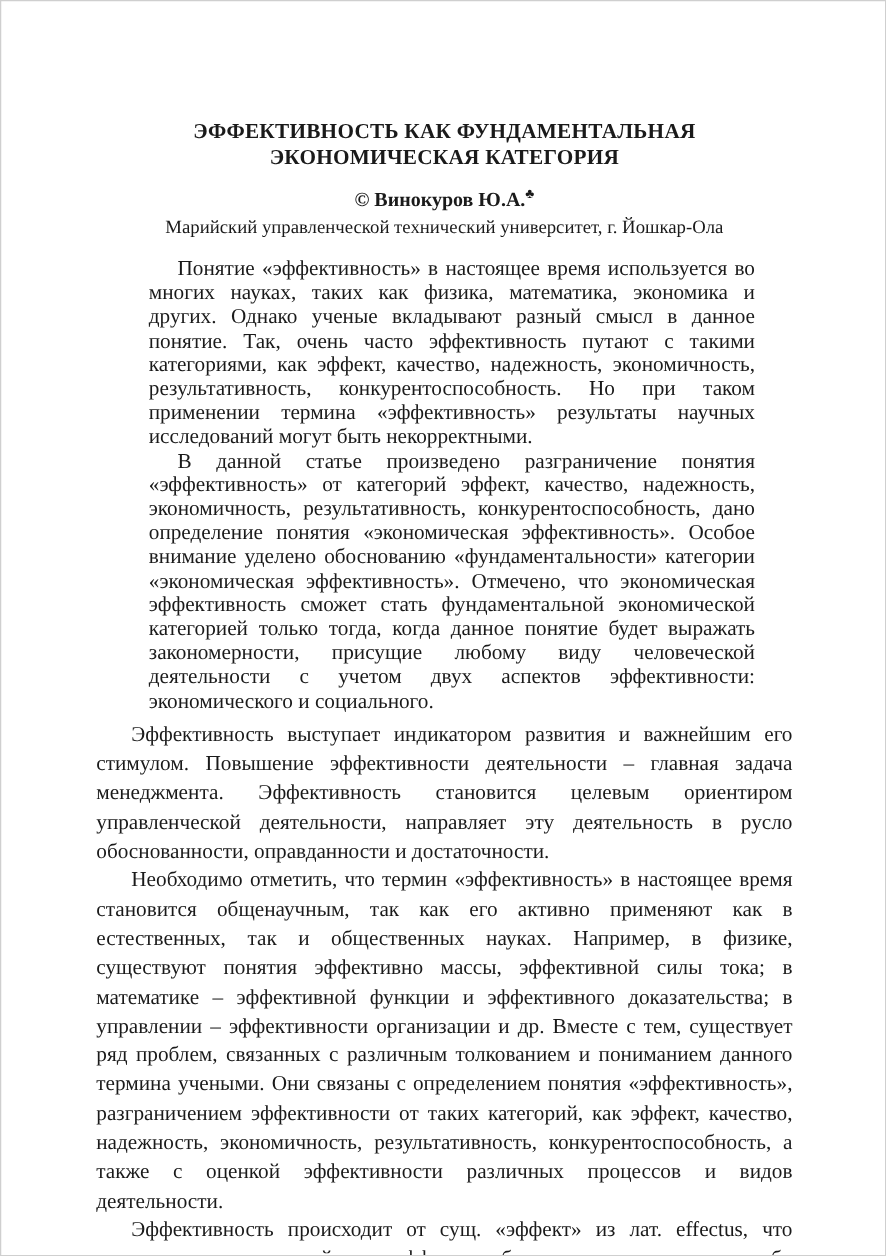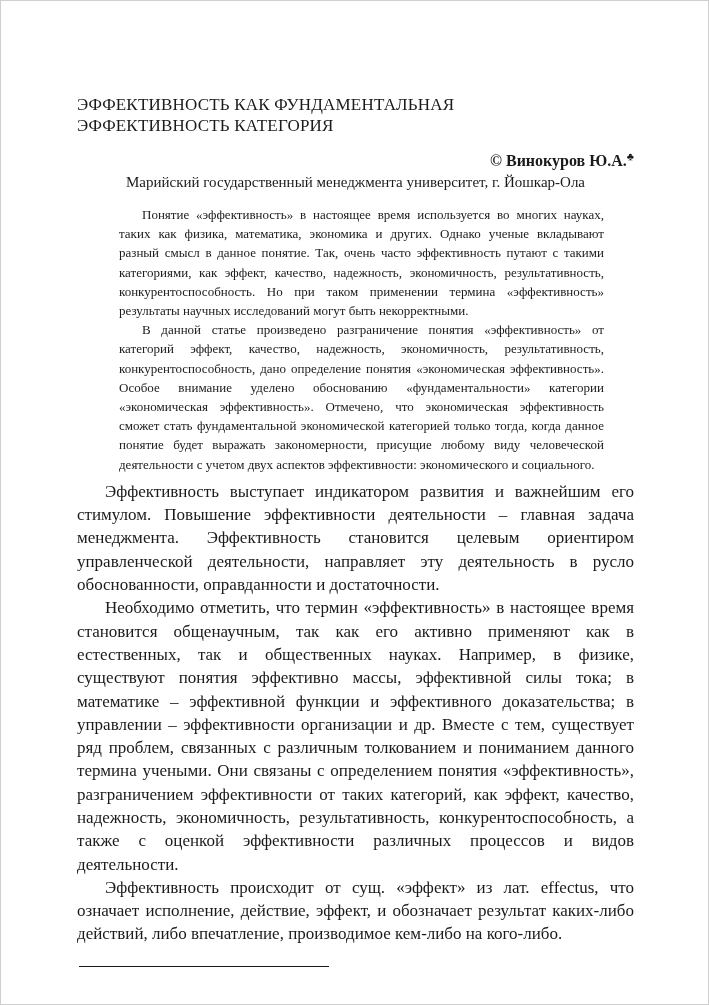--- a/index.html
+++ b/index.html
@@ -14,48 +14,49 @@
     box-sizing: border-box;
     background: #ffffff;
     border: 1px solid #cfcfcf;
     font-family: "Liberation Serif", "DejaVu Serif", serif;
     color: #1a1a1a;
     overflow: hidden;
     padding: 93px 74px 0 76px;
   }
   .title {
     margin: 0 0 15px 0;
+    text-align: center;
     font-size: 17px;
-    font-weight: normal;
+    font-weight: bold;
     line-height: 21px;
     letter-spacing: 0.2px;
   }
   .title .tl { display: block; }
   .author-line {
-    text-align: right;
+    text-align: center;
     font-size: 16px;
     font-weight: bold;
     line-height: 19px;
     margin-bottom: 3px;
   }
   .author-line sup.mark {
     font-size: 11px;
     font-weight: bold;
     vertical-align: super;
     line-height: 0;
   }
   .affiliation {
     text-align: center;
     font-size: 15px;
     line-height: 18px;
     margin-bottom: 14px;
   }
   .abstract {
     margin: 0 30px 6px 42px;
-    font-size: 13px;
+    font-size: 17px;
     line-height: 19.2px;
     text-align: justify;
     hyphens: auto;
     -webkit-hyphens: auto;
   }
   .abstract p {
     margin: 0;
     text-indent: 23px;
   }
   .bodytext {
@@ -86,26 +87,26 @@
     margin-right: 3px;
   }
 </style>
 </head>
 <body>
 
 <div class="page">
 
   <h1 class="title">
     <span class="tl">ЭФФЕКТИВНОСТЬ КАК ФУНДАМЕНТАЛЬНАЯ</span>
-    <span class="tl">ЭФФЕКТИВНОСТЬ КАТЕГОРИЯ</span>
+    <span class="tl">ЭКОНОМИЧЕСКАЯ КАТЕГОРИЯ</span>
   </h1>
 
   <div class="author-line"><span>© Винокуров Ю.А.</span><sup class="mark">♣</sup></div>
 
-  <div class="affiliation">Марийский государственный менеджмента университет, г. Йошкар-Ола</div>
+  <div class="affiliation">Марийский управленческой технический университет, г. Йошкар-Ола</div>
 
   <div class="abstract">
     <p>Понятие «эффективность» в настоящее время используется во многих науках, таких как физика, математика, экономика и других. Однако ученые вкладывают разный смысл в данное понятие. Так, очень часто эффективность путают с такими категориями, как эффект, качество, надежность, экономичность, результативность, конкурентоспособность. Но при таком применении термина «эффективность» результаты научных исследований могут быть некорректными.</p>
     <p>В данной статье произведено разграничение понятия «эффективность» от категорий эффект, качество, надежность, экономичность, результативность, конкурентоспособность, дано определение понятия «экономическая эффективность». Особое внимание уделено обоснованию «фундаментальности» категории «экономическая эффективность». Отмечено, что экономическая эффективность сможет стать фундаментальной экономической категорией только тогда, когда данное понятие будет выражать закономерности, присущие любому виду человеческой деятельности с учетом двух аспектов эффективности: экономического и социального.</p>
   </div>
 
   <div class="bodytext">
     <p>Эффективность выступает индикатором развития и важнейшим его стимулом. Повышение эффективности деятельности – главная задача менеджмента. Эффективность становится целевым ориентиром управленческой деятельности, направляет эту деятельность в русло обоснованности, оправданности и достаточности.</p>
     <p>Необходимо отметить, что термин «эффективность» в настоящее время становится общенаучным, так как его активно применяют как в естественных, так и общественных науках. Например, в физике, существуют понятия эффективно массы, эффективной силы тока; в математике – эффективной функции и эффективного доказательства; в управлении – эффективности организации и др. Вместе с тем, существует ряд проблем, связанных с различным толкованием и пониманием данного термина учеными. Они связаны с определением понятия «эффективность», разграничением эффективности от таких категорий, как эффект, качество, надежность, экономичность, результативность, конкурентоспособность, а также с оценкой эффективности различных процессов и видов деятельности.</p>
     <p>Эффективность происходит от сущ. «эффект» из лат. effectus, что означает исполнение, действие, эффект, и обозначает результат каких-либо действий, либо впечатление, производимое кем-либо на кого-либо.</p>

